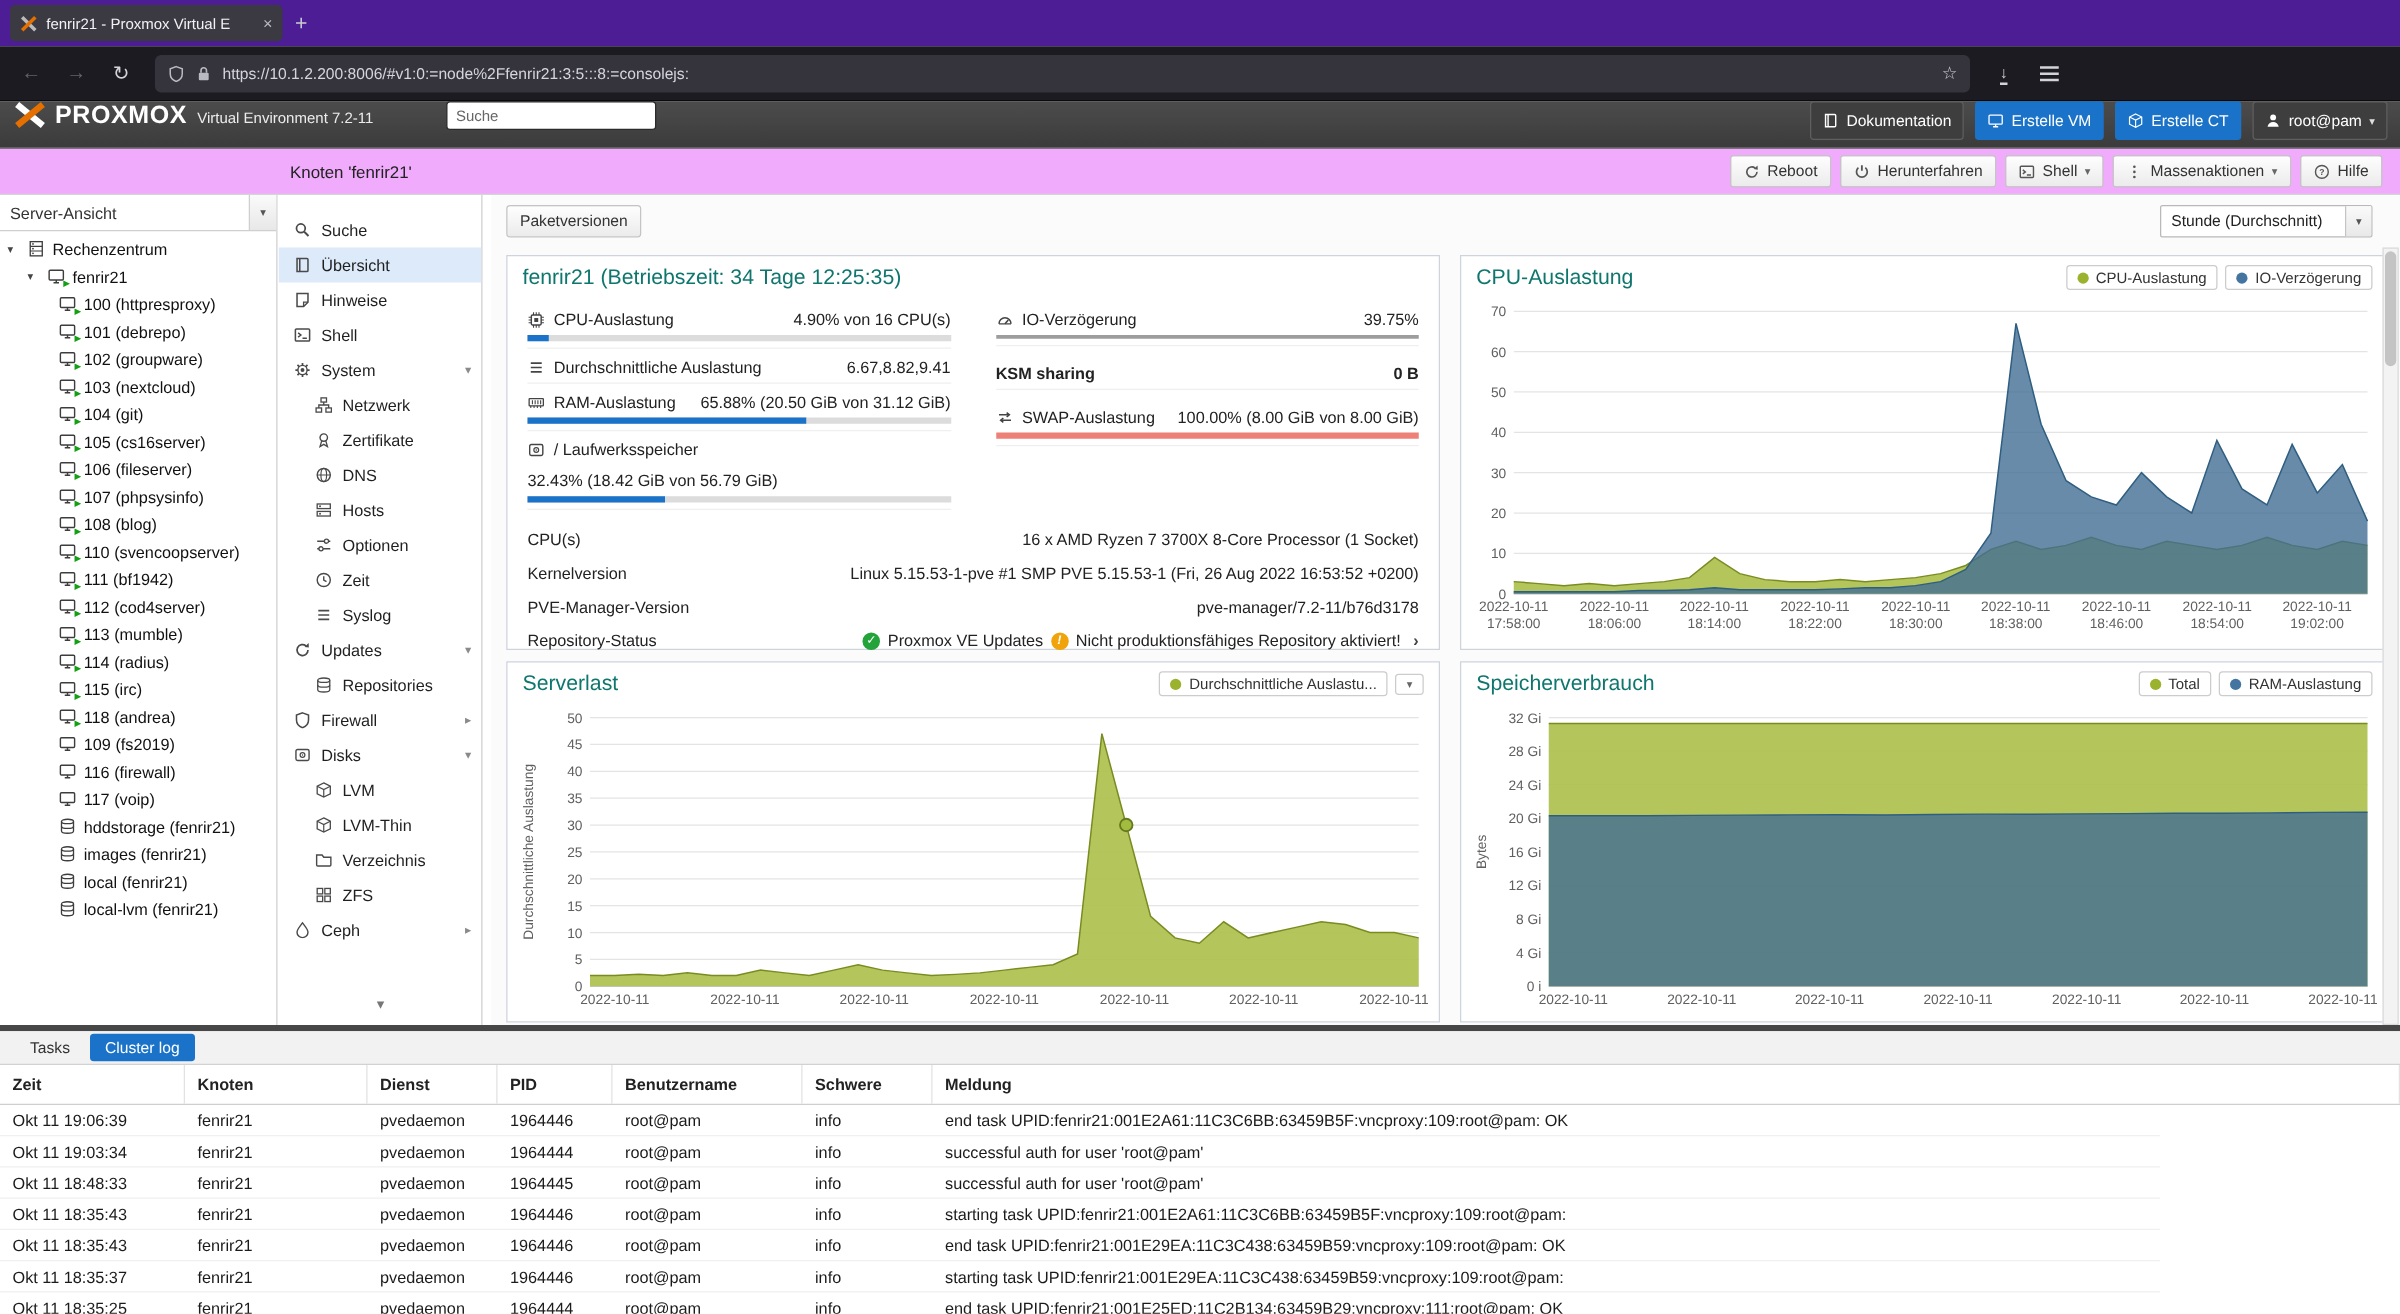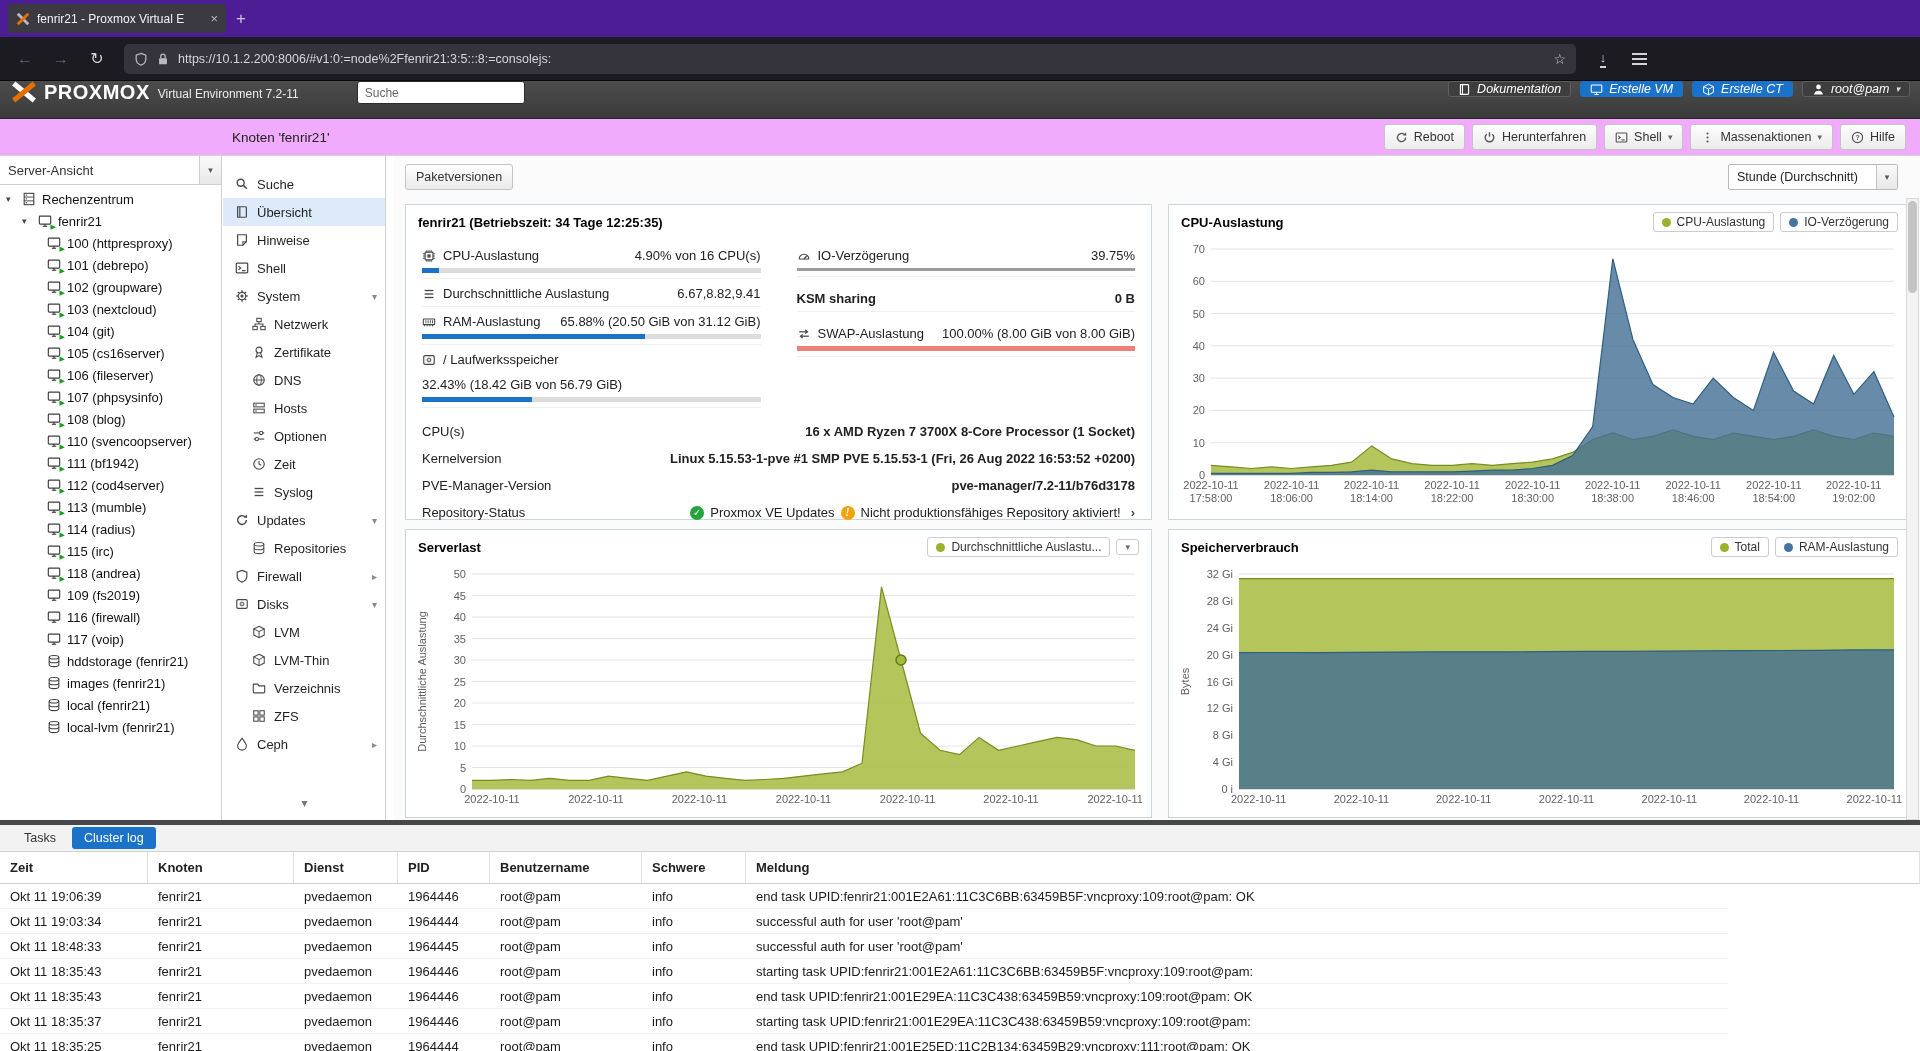--- a/index.html
+++ b/index.html
@@ -22,21 +22,21 @@
   .dl{border-bottom:2px solid #d3d3da;padding-bottom:1px;font-size:13px;}
   .burger i{display:block;width:15px;height:2px;background:#d3d3da;box-shadow:0 5px 0 #d3d3da,0 -5px 0 #d3d3da;}
 
   
   .pvehead{position:absolute;left:0;top:81px;width:1920px;height:38px;background:linear-gradient(#4c4c4c,#3b3b3b);display:flex;align-items:flex-start;padding:0 10px;border-bottom:1px solid #262626;}
   .brand{color:#fff;font-size:20px;font-weight:bold;letter-spacing:.5px;margin-left:6px;}
   .brand-sub{color:#ececec;font-size:12px;margin-left:8px;margin-top:6px;}
   .pve-search{margin-left:58px;width:168px;height:23px;border:1px solid #2a2a2a;border-radius:3px;background:#fff;font-size:12px;padding:0 7px;color:#222;}
   .pve-search::placeholder{color:#666;}
   .hbtns{margin-left:auto;display:flex;gap:9px;align-items:center;}
-  .hbtn{height:16px;display:inline-flex;align-items:center;gap:6px;padding:0 9px;font-size:12.5px;border-radius:3px;cursor:pointer;font-style:italic;}
+  .hbtn{height:31px;display:inline-flex;align-items:center;gap:6px;padding:0 9px;font-size:12.5px;border-radius:3px;cursor:pointer;}
   .hbtn.dark{background:#3e3e3e;border:1px solid #5f5f5f;color:#fff;}
   .hbtn.blue{background:#1a73c8;border:1px solid #1a73c8;color:#fff;}
   .bi{width:13px;height:13px;color:#fff;}
   .caret{font-size:9px;color:#ddd;}
 
   
   .titlebar{position:absolute;left:0;top:119px;width:1920px;height:37px;background:#f0abfc;border-bottom:1px solid #d4d4d4;display:flex;align-items:center;}
   .node-title{position:absolute;left:232px;font-size:13.5px;color:#222;}
   .tbtns{margin-left:auto;display:flex;gap:7px;align-items:center;padding-right:14px;}
   .tb-btn{height:26px;display:inline-flex;align-items:center;gap:6px;padding:0 10px;font-size:12.5px;color:#333;background:linear-gradient(#fefefe,#ebebeb);border:1px solid #c4c4c4;border-radius:3px;cursor:pointer;}
@@ -70,21 +70,21 @@
   .menu-more{position:absolute;left:223px;top:796px;width:163px;text-align:center;color:#777;font-size:12px;cursor:pointer;}
 
   
   .content{position:absolute;left:393px;top:156px;width:1533px;height:664px;background:#fbfbfb;}
   .ctoolbar{position:absolute;left:0;top:0;right:0;height:42px;}
   .pkg-btn{position:absolute;left:12px;top:8px;}
   .timeframe{position:absolute;right:28px;top:8px;width:170px;height:26px;background:#fff;border:1px solid #b9b9b9;border-radius:2px;display:flex;align-items:center;font-size:12.5px;color:#222;padding-left:8px;cursor:pointer;}
   .timeframe .trigger{margin-left:auto;width:21px;height:24px;background:linear-gradient(#fafafa,#e8e8e8);border-left:1px solid #c4c4c4;display:flex;align-items:center;justify-content:center;font-size:9px;color:#555;}
   .panel{position:absolute;background:#fff;border:1px solid #cdd4dc;}
   .phead{height:34px;display:flex;align-items:center;padding:0 12px;gap:8px;}
-  .ptitle{font-size:13px;color:#000000;flex:1;white-space:nowrap;overflow:hidden;font-weight:bold;}
+  .ptitle{font-size:17px;color:#0f766e;flex:1;white-space:nowrap;overflow:hidden;}
   .legend{display:flex;gap:6px;align-items:center;}
   .chip{display:inline-flex;align-items:center;gap:6px;border:1px solid #ccc;border-radius:3px;background:#fff;padding:2px 8px;font-size:12px;color:#333;cursor:pointer;white-space:nowrap;}
   .dot{width:9px;height:9px;border-radius:50%;display:inline-block;background:#999;}
   #panel-status{left:12px;top:48px;width:747px;height:316px;}
   #panel-cpu{left:775px;top:48px;width:743px;height:316px;}
   #panel-load{left:12px;top:373px;width:747px;height:289px;}
   #panel-mem{left:775px;top:373px;width:743px;height:289px;}
   .chart-host{position:absolute;left:8px;right:8px;top:36px;bottom:8px;}
   svg text.tick{font-family:"Liberation Sans","DejaVu Sans",sans-serif;font-size:11px;fill:#5f5f5f;}
 
@@ -95,21 +95,21 @@
   .sline .mi{color:#444;width:14px;height:14px;}
   .sval{margin-left:auto;white-space:nowrap;}
   .srow.wrap .sline{flex-wrap:wrap;}
   .srow.wrap .sval{flex-basis:100%;text-align:left;margin-top:3px;}
   .sbar{height:5px;background:#dcdcdc;margin-top:5px;}
   .sbar.darktrack{background:#9d9d9d;height:3px;}
   .sfill{display:block;height:100%;background:#1a73c8;width:0;}
   .sfill.red{background:#ee8177;}
   .sinfo{grid-column:1 / -1;margin-top:10px;}
   .irow{display:flex;justify-content:space-between;gap:20px;padding:6px 0;font-size:13px;}
-  .irow .ival{text-align:left;white-space:nowrap;font-weight:bold;}
+  .irow .ival{text-align:left;white-space:nowrap;}
   .repoval{display:flex;align-items:center;gap:6px;}
   .okdot,.warndot{width:14px;height:14px;border-radius:50%;color:#fff;font-size:10px;display:inline-flex;align-items:center;justify-content:center;font-weight:bold;flex:none;}
   .okdot{background:#23a33a;}
   .okdot::before{content:"✓";}
   .warndot{background:#f0a30a;}
   .warndot::before{content:"!";}
   .more{font-weight:bold;color:#444;margin-left:4px;cursor:pointer;}
 
   
   .cscroll{position:absolute;right:1px;top:198px;width:13px;height:622px;background:#f3f3f3;border:1px solid #dadada;}

